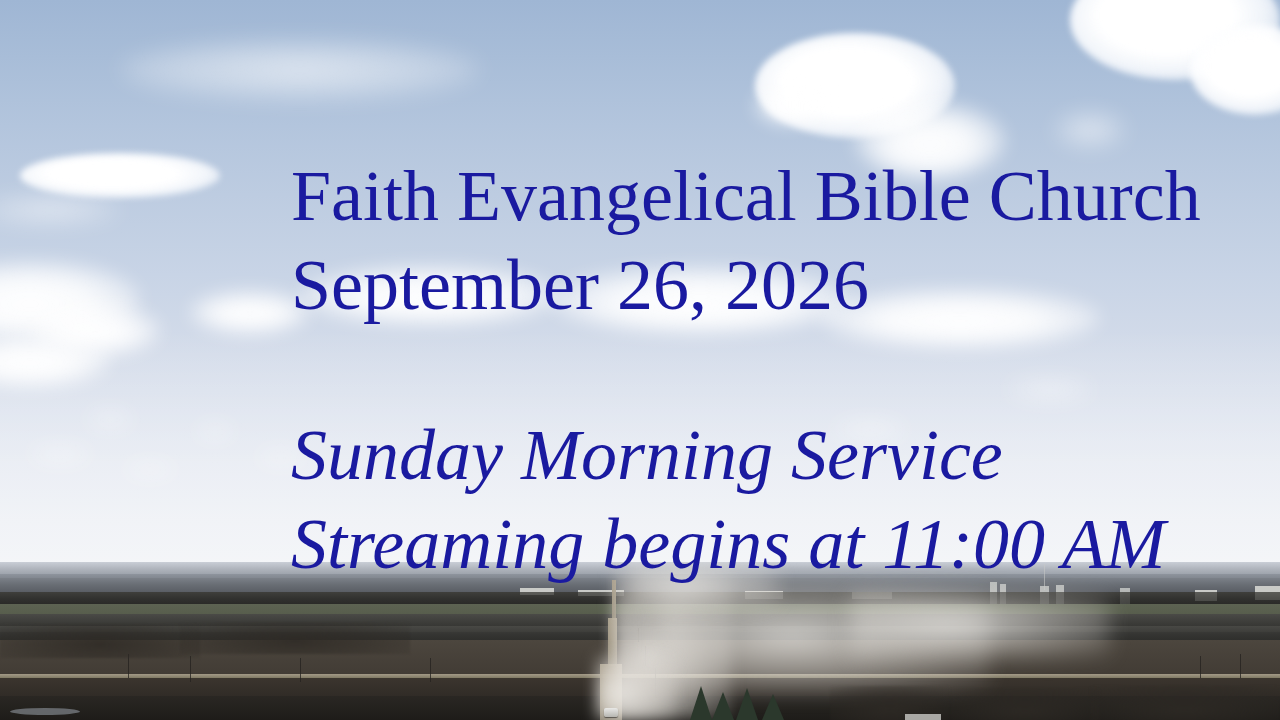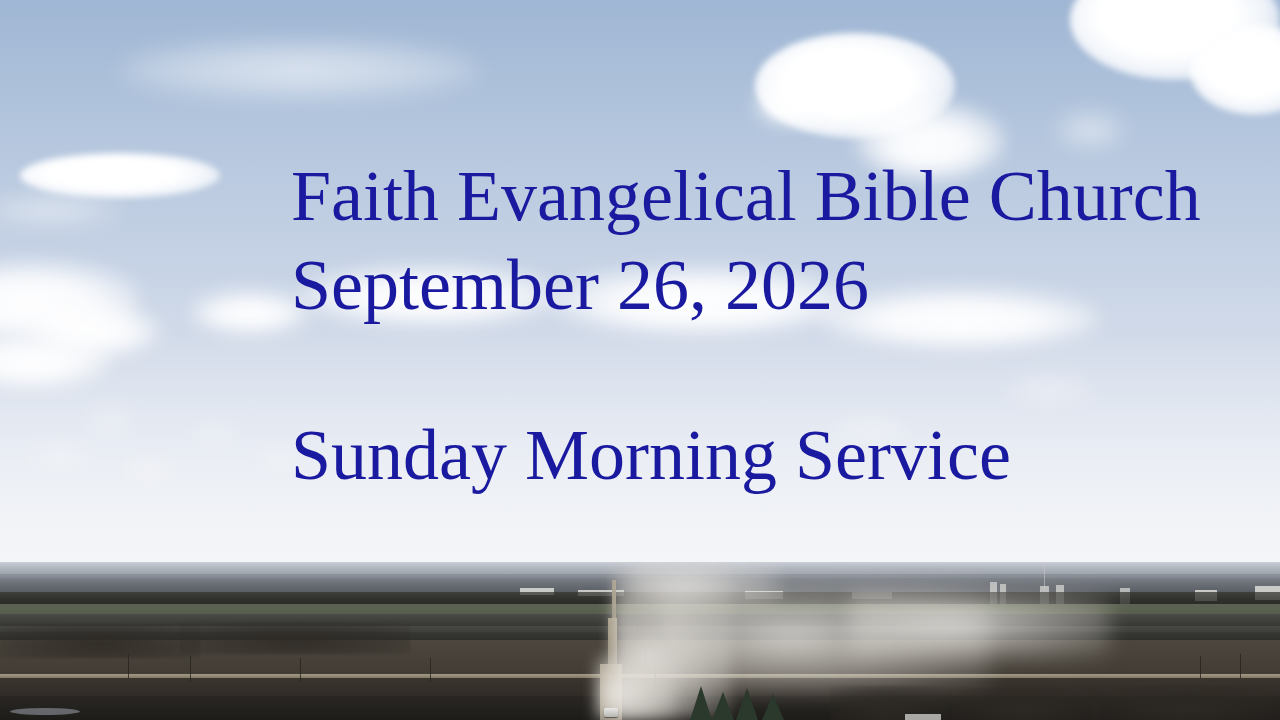--- a/index.html
+++ b/index.html
@@ -234,18 +234,19 @@
     <div style="position:absolute;left:10px;top:146px;width:70px;height:7px;border-radius:50%;background:#9aa3ab;opacity:.55;"></div>
   </div>
 
   <div class="overlay">
 
     <div id="block-top" class="textblock" style="color: rgb(26, 26, 160);">
       <span class="tline">Faith Evangelical Bible Church</span>
       <span class="tline">September 26, 2026</span>
     </div>
 
-    <div id="block-bottom" class="textblock" style="color: rgb(26, 26, 160);">
+    <div id="block-bottom" class="textblock" style="color: rgb(26, 26, 160); font-style: italic;">
       <span class="tline">Sunday Morning Service</span>
+      <span class="tline">Streaming begins at 11:00 AM</span>
     </div>
 
   </div>
 </div>
 
 </body></html>

